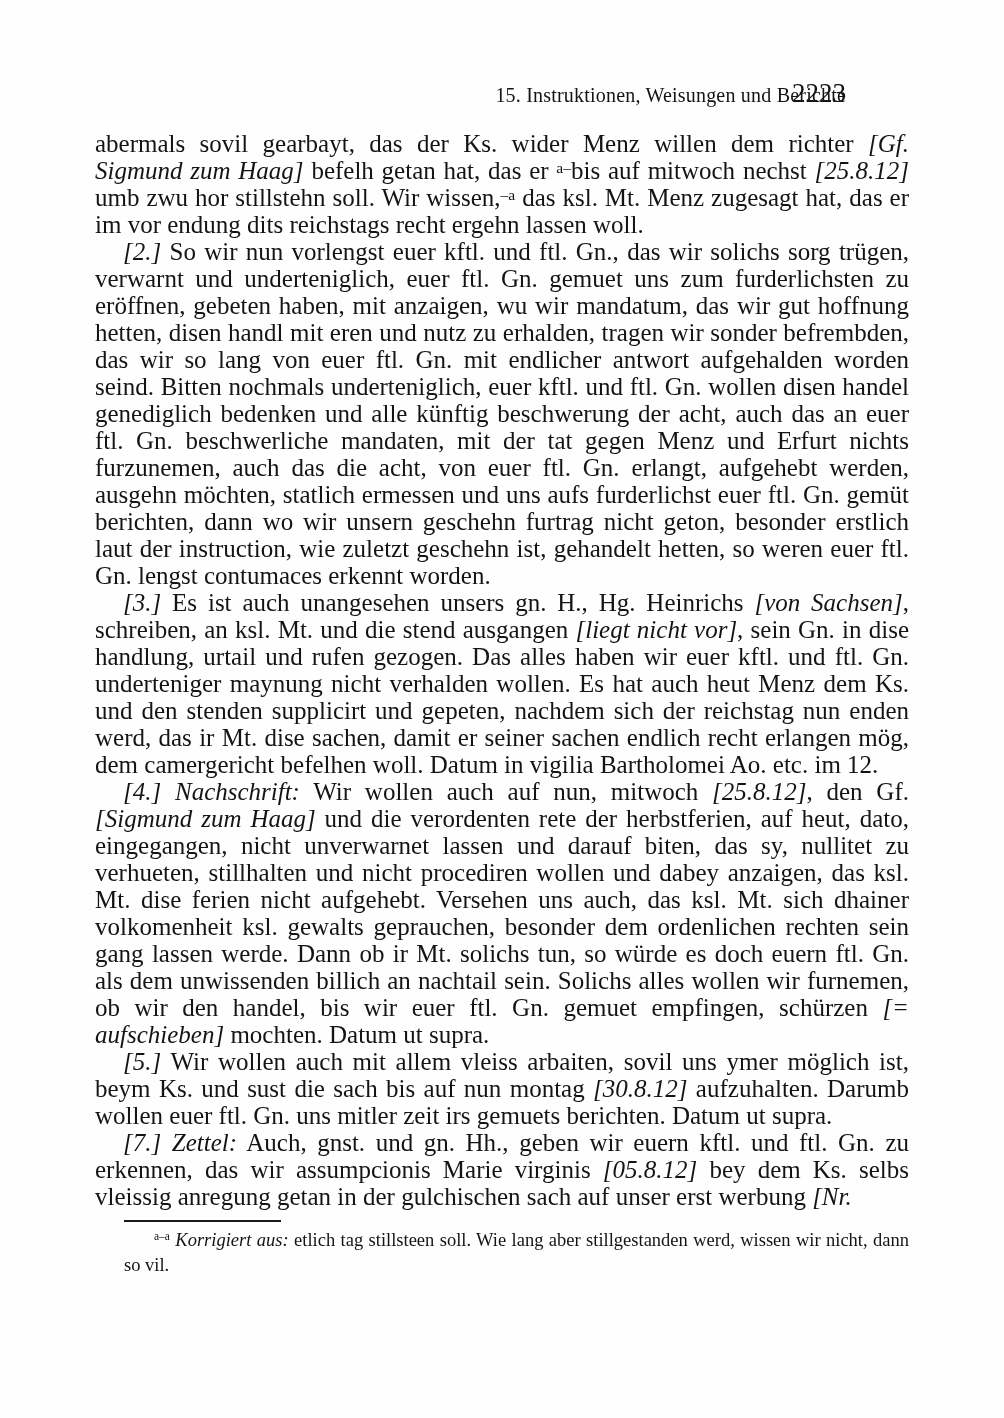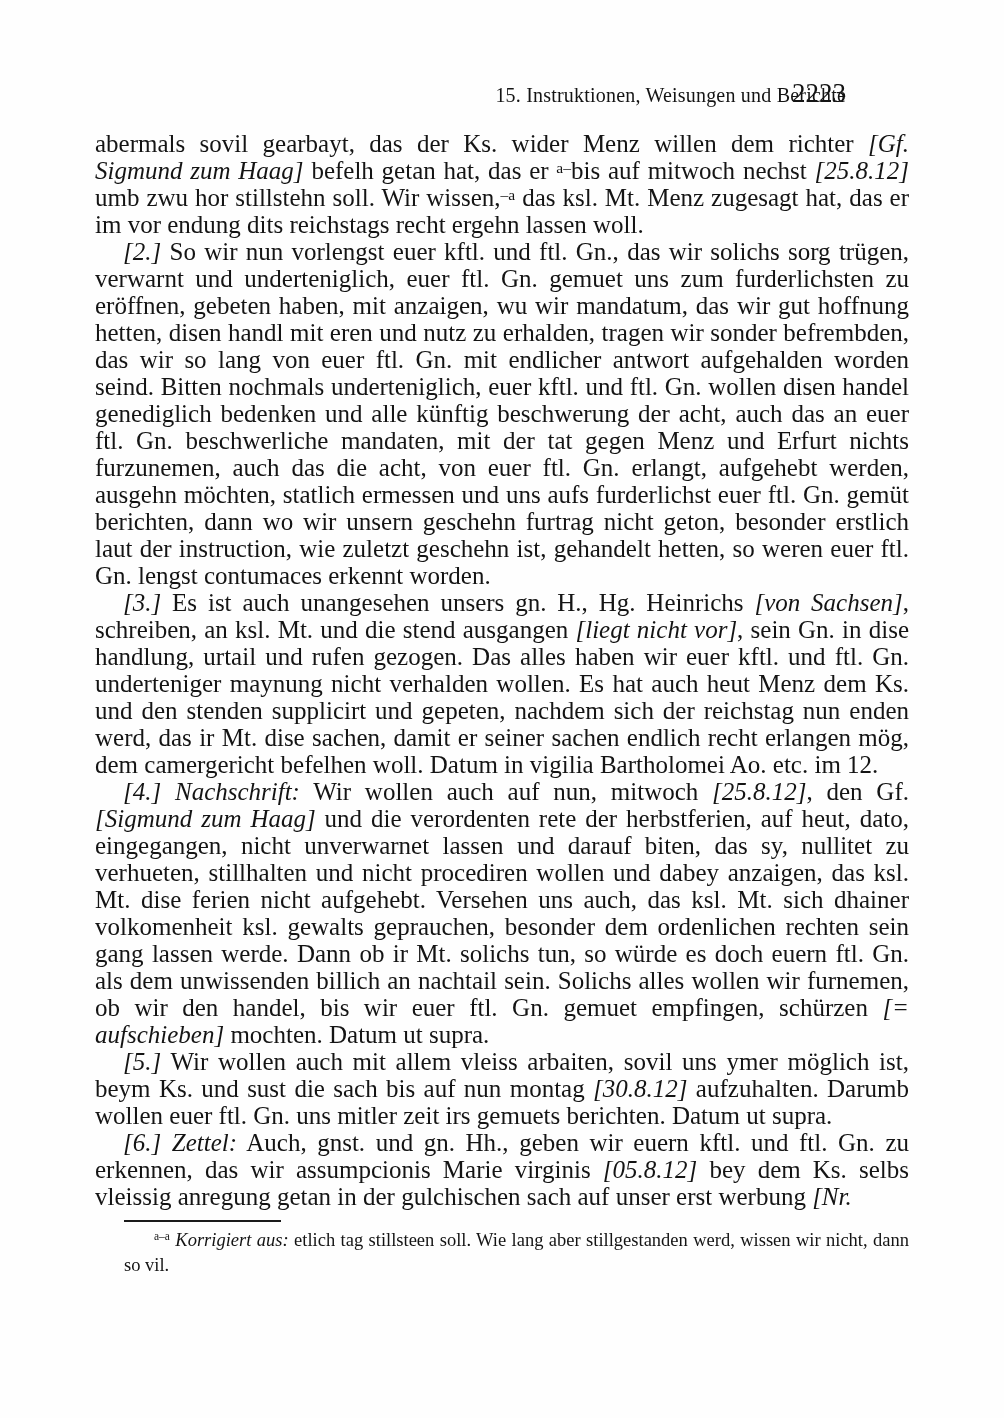--- a/index.html
+++ b/index.html
@@ -92,20 +92,20 @@
     <div class="running-head">
       <div class="head-title">15. Instruktionen, Weisungen und Berichte</div>
       <div class="page-number">2223</div>
     </div>
     <div class="text-body">
         <p class="no-indent"><span>abermals sovil gearbayt, das der Ks. wider Menz willen dem richter </span><span class="italic">[Gf. Sigmund zum Haag]</span><span> befelh getan hat, das er </span><sup>a–</sup><span>bis auf mitwoch nechst </span><span class="italic">[25.8.12]</span><span> umb zwu hor stillstehn soll. Wir wissen,</span><sup>–a</sup><span> das ksl. Mt. Menz zugesagt hat, das er im vor endung dits reichstags recht ergehn lassen woll.</span></p>
         <p><span class="italic">[2.]</span><span> So wir nun vorlengst euer kftl. und ftl. Gn., das wir solichs sorg trügen, verwarnt und underteniglich, euer ftl. Gn. gemuet uns zum furderlichsten zu eröffnen, gebeten haben, mit anzaigen, wu wir mandatum, das wir gut hoffnung hetten, disen handl mit eren und nutz zu erhalden, tragen wir sonder befrembden, das wir so lang von euer ftl. Gn. mit endlicher antwort aufgehalden worden seind. Bitten nochmals underteniglich, euer kftl. und ftl. Gn. wollen disen handel genediglich bedenken und alle künftig beschwerung der acht, auch das an euer ftl. Gn. beschwerliche mandaten, mit der tat gegen Menz und Erfurt nichts furzunemen, auch das die acht, von euer ftl. Gn. erlangt, aufgehebt werden, ausgehn möchten, statlich ermessen und uns aufs furderlichst euer ftl. Gn. gemüt berichten, dann wo wir unsern geschehn furtrag nicht geton, besonder erstlich laut der instruction, wie zuletzt geschehn ist, gehandelt hetten, so weren euer ftl. Gn. lengst contumaces erkennt worden.</span></p>
         <p><span class="italic">[3.]</span><span> Es ist auch unangesehen unsers gn. H., Hg. Heinrichs </span><span class="italic">[von Sachsen]</span><span>, schreiben, an ksl. Mt. und die stend ausgangen </span><span class="italic">[liegt nicht vor]</span><span>, sein Gn. in dise handlung, urtail und rufen gezogen. Das alles haben wir euer kftl. und ftl. Gn. underteniger maynung nicht verhalden wollen. Es hat auch heut Menz dem Ks. und den stenden supplicirt und gepeten, nachdem sich der reichstag nun enden werd, das ir Mt. dise sachen, damit er seiner sachen endlich recht erlangen mög, dem camergericht befelhen woll. Datum in vigilia Bartholomei Ao. etc. im 12.</span></p>
         <p><span class="italic">[4.] Nachschrift:</span><span> Wir wollen auch auf nun, mitwoch </span><span class="italic">[25.8.12]</span><span>, den Gf. </span><span class="italic">[Sigmund zum Haag]</span><span> und die verordenten rete der herbstferien, auf heut, dato, eingegangen, nicht unverwarnet lassen und darauf biten, das sy, nullitet zu verhueten, stillhalten und nicht procediren wollen und dabey anzaigen, das ksl. Mt. dise ferien nicht aufgehebt. Versehen uns auch, das ksl. Mt. sich dhainer volkomenheit ksl. gewalts geprauchen, besonder dem ordenlichen rechten sein gang lassen werde. Dann ob ir Mt. solichs tun, so würde es doch euern ftl. Gn. als dem unwissenden billich an nachtail sein. Solichs alles wollen wir furnemen, ob wir den handel, bis wir euer ftl. Gn. gemuet empfingen, schürzen </span><span class="italic">[= aufschieben]</span><span> mochten. Datum ut supra.</span></p>
         <p><span class="italic">[5.]</span><span> Wir wollen auch mit allem vleiss arbaiten, sovil uns ymer möglich ist, beym Ks. und sust die sach bis auf nun montag </span><span class="italic">[30.8.12]</span><span> aufzuhalten. Darumb wollen euer ftl. Gn. uns mitler zeit irs gemuets berichten. Datum ut supra.</span></p>
-        <p><span class="italic">[6.] Zettel:</span><span> Auch, gnst. und gn. Hh., geben wir euern kftl. und ftl. Gn. zu erkennen, das wir assumpcionis Marie virginis </span><span class="italic">[05.8.12]</span><span> bey dem Ks. selbs vleissig anregung getan in der gulchischen sach auf unser erst werbung </span><span class="italic">[Nr.</span></p>
+        <p><span class="italic">[7.] Zettel:</span><span> Auch, gnst. und gn. Hh., geben wir euern kftl. und ftl. Gn. zu erkennen, das wir assumpcionis Marie virginis </span><span class="italic">[05.8.12]</span><span> bey dem Ks. selbs vleissig anregung getan in der gulchischen sach auf unser erst werbung </span><span class="italic">[Nr.</span></p>
       </div>
     <div class="footnote-block">
       <div class="footnote-rule"></div>
       <p class="footnote"><sup>a–a</sup><span> </span><span class="italic">Korrigiert aus:</span><span> etlich tag stillsteen soll. Wie lang aber stillgestanden werd, wissen wir nicht, dann so vil.</span></p>
     </div>
   </div>
 </div>
 
 </body></html>

